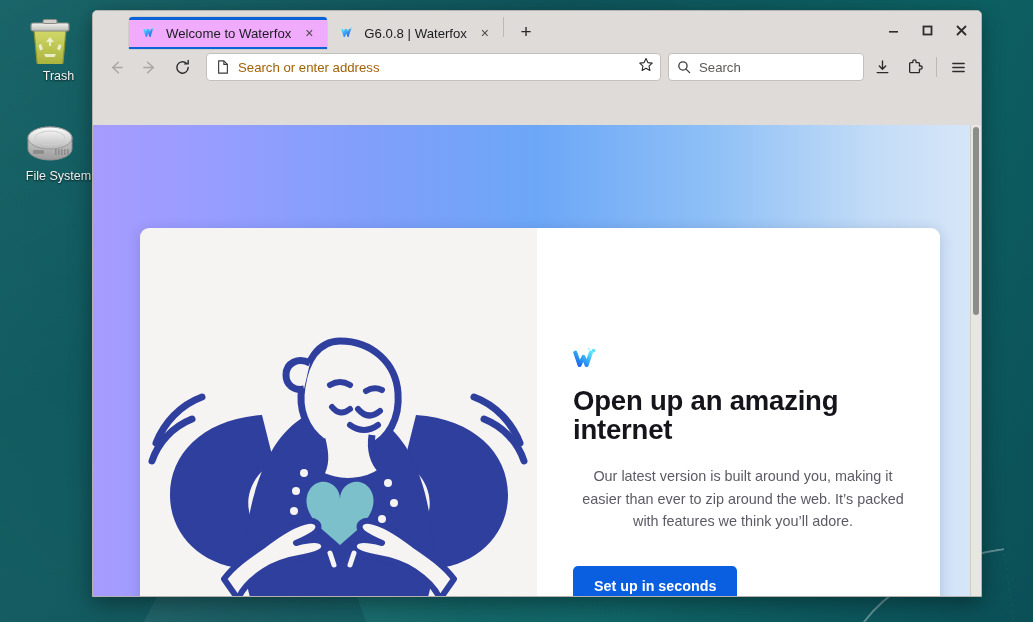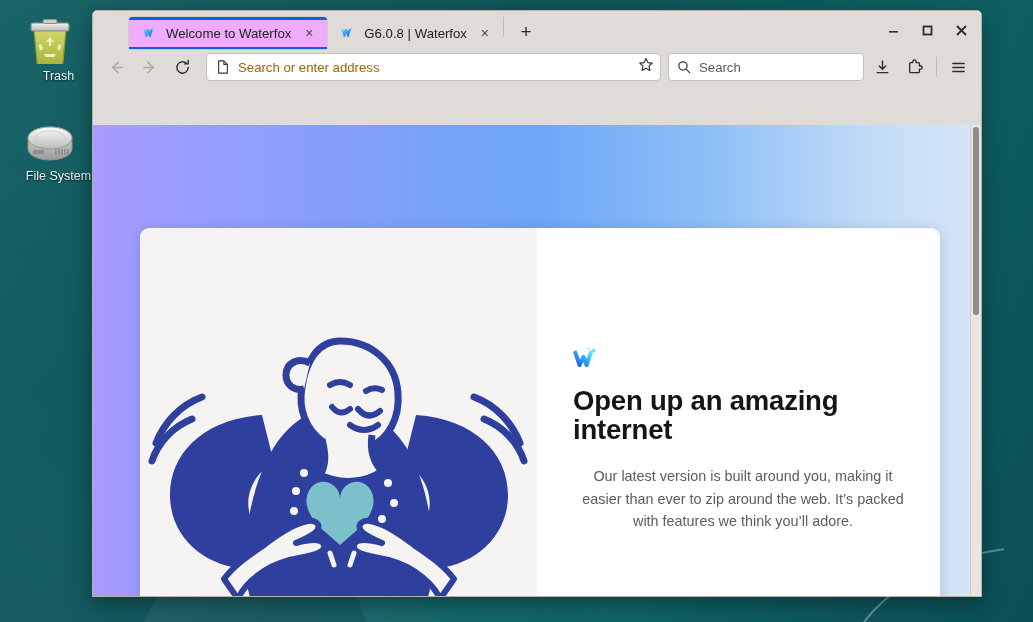--- a/index.html
+++ b/index.html
@@ -554,20 +554,21 @@
                 <stop offset="1" stop-color="#5fe3ff"></stop>
               </linearGradient>
             </defs>
             <path d="M3 8 L8.5 24 L13.5 13.5 L17.5 24 L23 8" fill="none" stroke="url(#wfBig)" stroke-width="5.2" stroke-linecap="round" stroke-linejoin="round"></path>
             <circle cx="26.5" cy="5.5" r="2.4" fill="#63e0ff"></circle>
             <circle cx="20.5" cy="3.5" r="1.3" fill="#9befff"></circle>
           </svg>
 
           <h1 id="headline">Open up an amazing internet</h1>
           <p id="subcopy">Our latest version is built around you, making it easier than ever to zip around the web. It’s packed with features we think you’ll adore.</p>
+          <button id="cta">Set up in seconds</button>
         </div>
       </div>
 
       <div id="pagescroll">
         <div class="thumb"></div>
       </div>
     </div>
   </div>
 </div>
 

